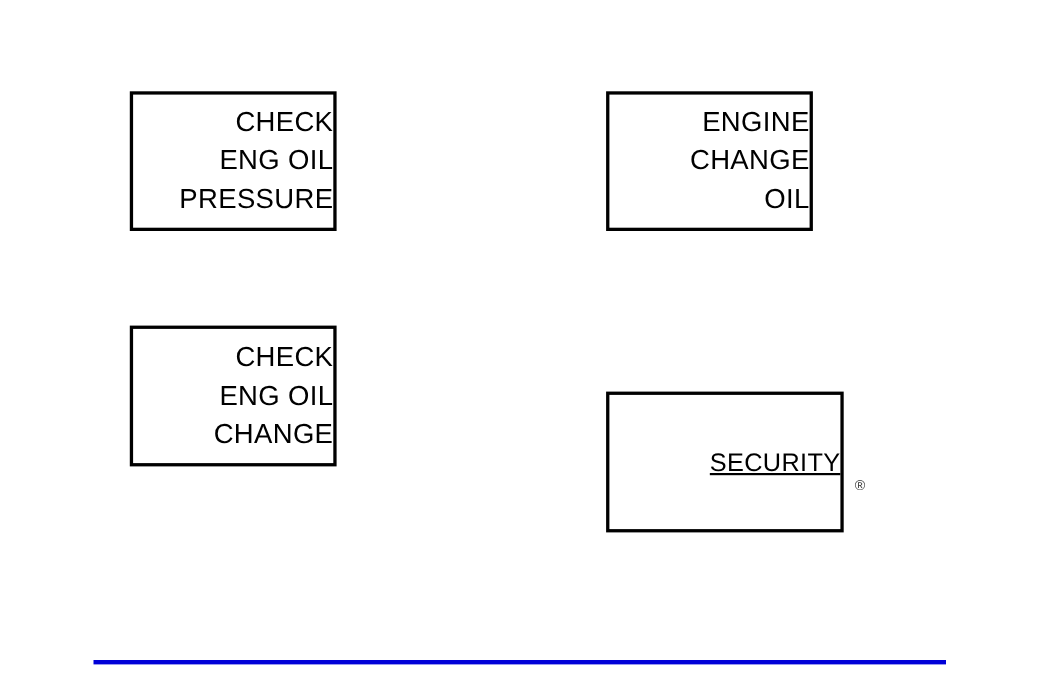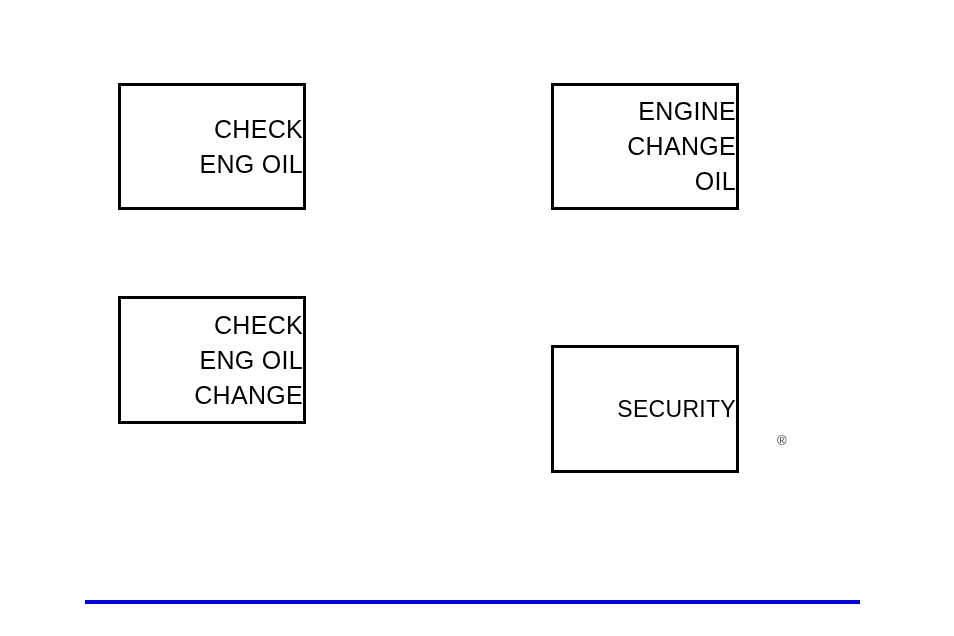--- a/index.html
+++ b/index.html
@@ -67,23 +67,24 @@
 
   #box-check-eng-oil-level {
     left: 85px;
     top: 296px;
     width: 188px;
     height: 128px;
   }
 
   #box-security {
     left: 518px;
-    top: 345px;
-    width: 188px;
+    top: 356px;
+    width: 216px;
     height: 128px;
+    text-decoration: underline;
   }
 
   #box-security .msg-line {
     font-size: 23px;
   }
 
   
   #registered-mark {
     position: absolute;
     left: 777px;
@@ -105,20 +106,21 @@
   }
 </style>
 </head>
 <body>
 
 <div class="page">
 
   <div class="msg-box" id="box-check-eng-oil-pressure">
     <span class="msg-line">CHECK</span>
     <span class="msg-line">ENG OIL</span>
+    <span class="msg-line">PRESSURE</span>
   </div>
 
   <div class="msg-box" id="box-change-engine-oil">
     <span class="msg-line">ENGINE</span>
     <span class="msg-line">CHANGE</span>
     <span class="msg-line">OIL</span>
   </div>
 
   <div class="msg-box" id="box-check-eng-oil-level">
     <span class="msg-line">CHECK</span>

